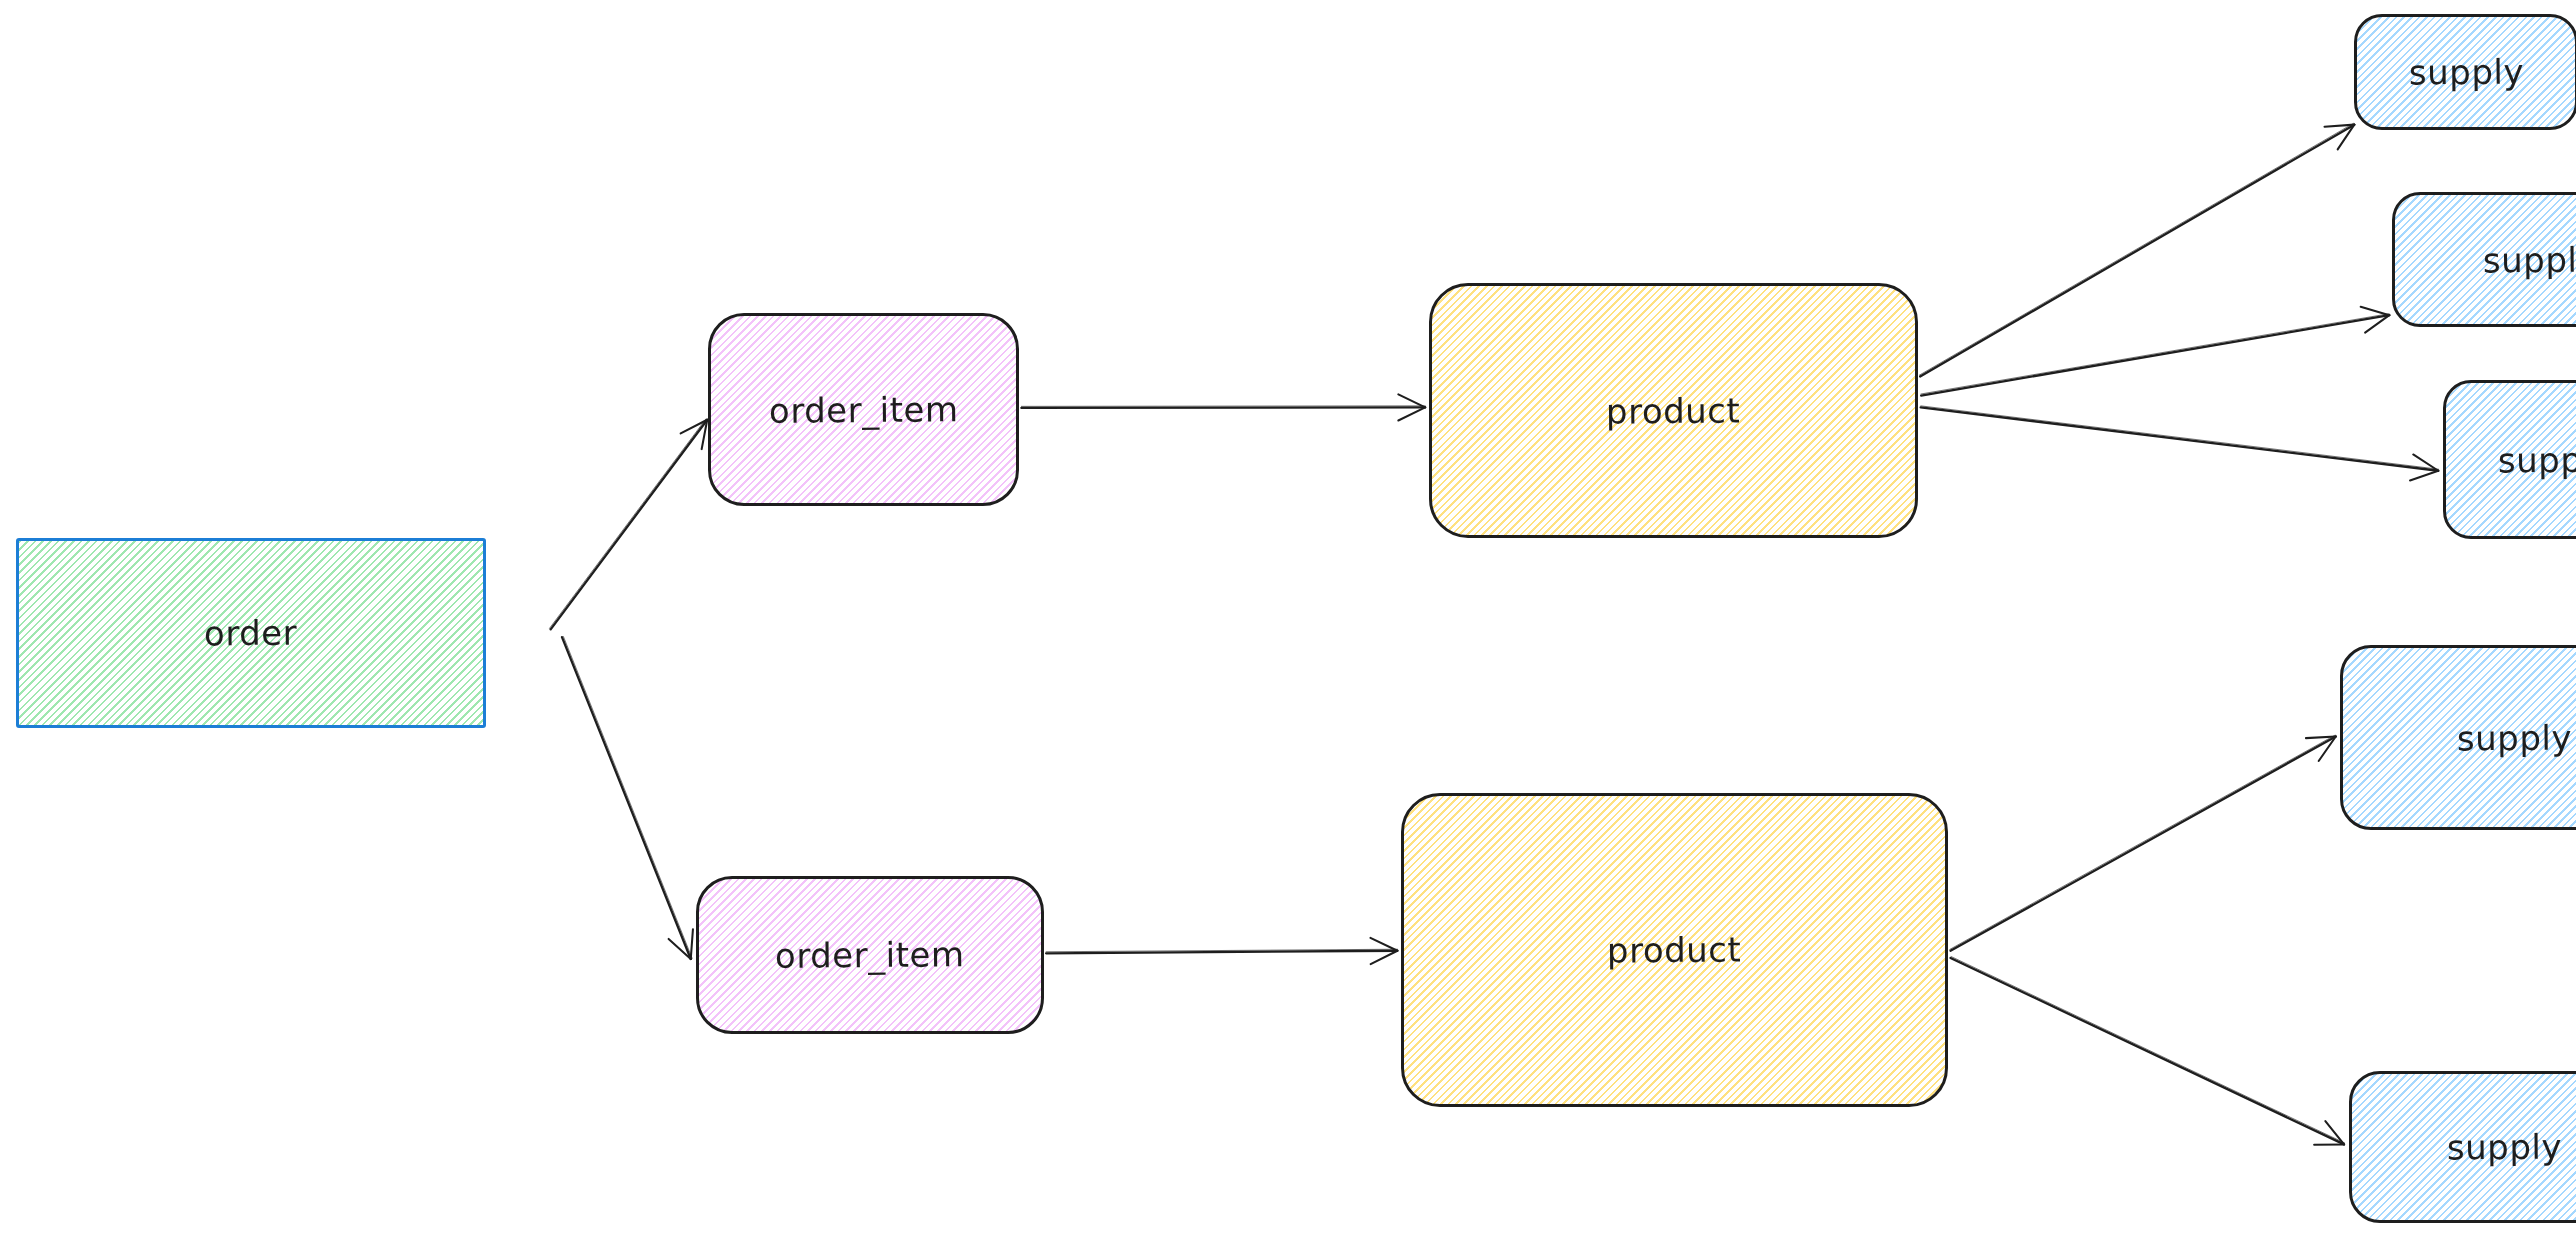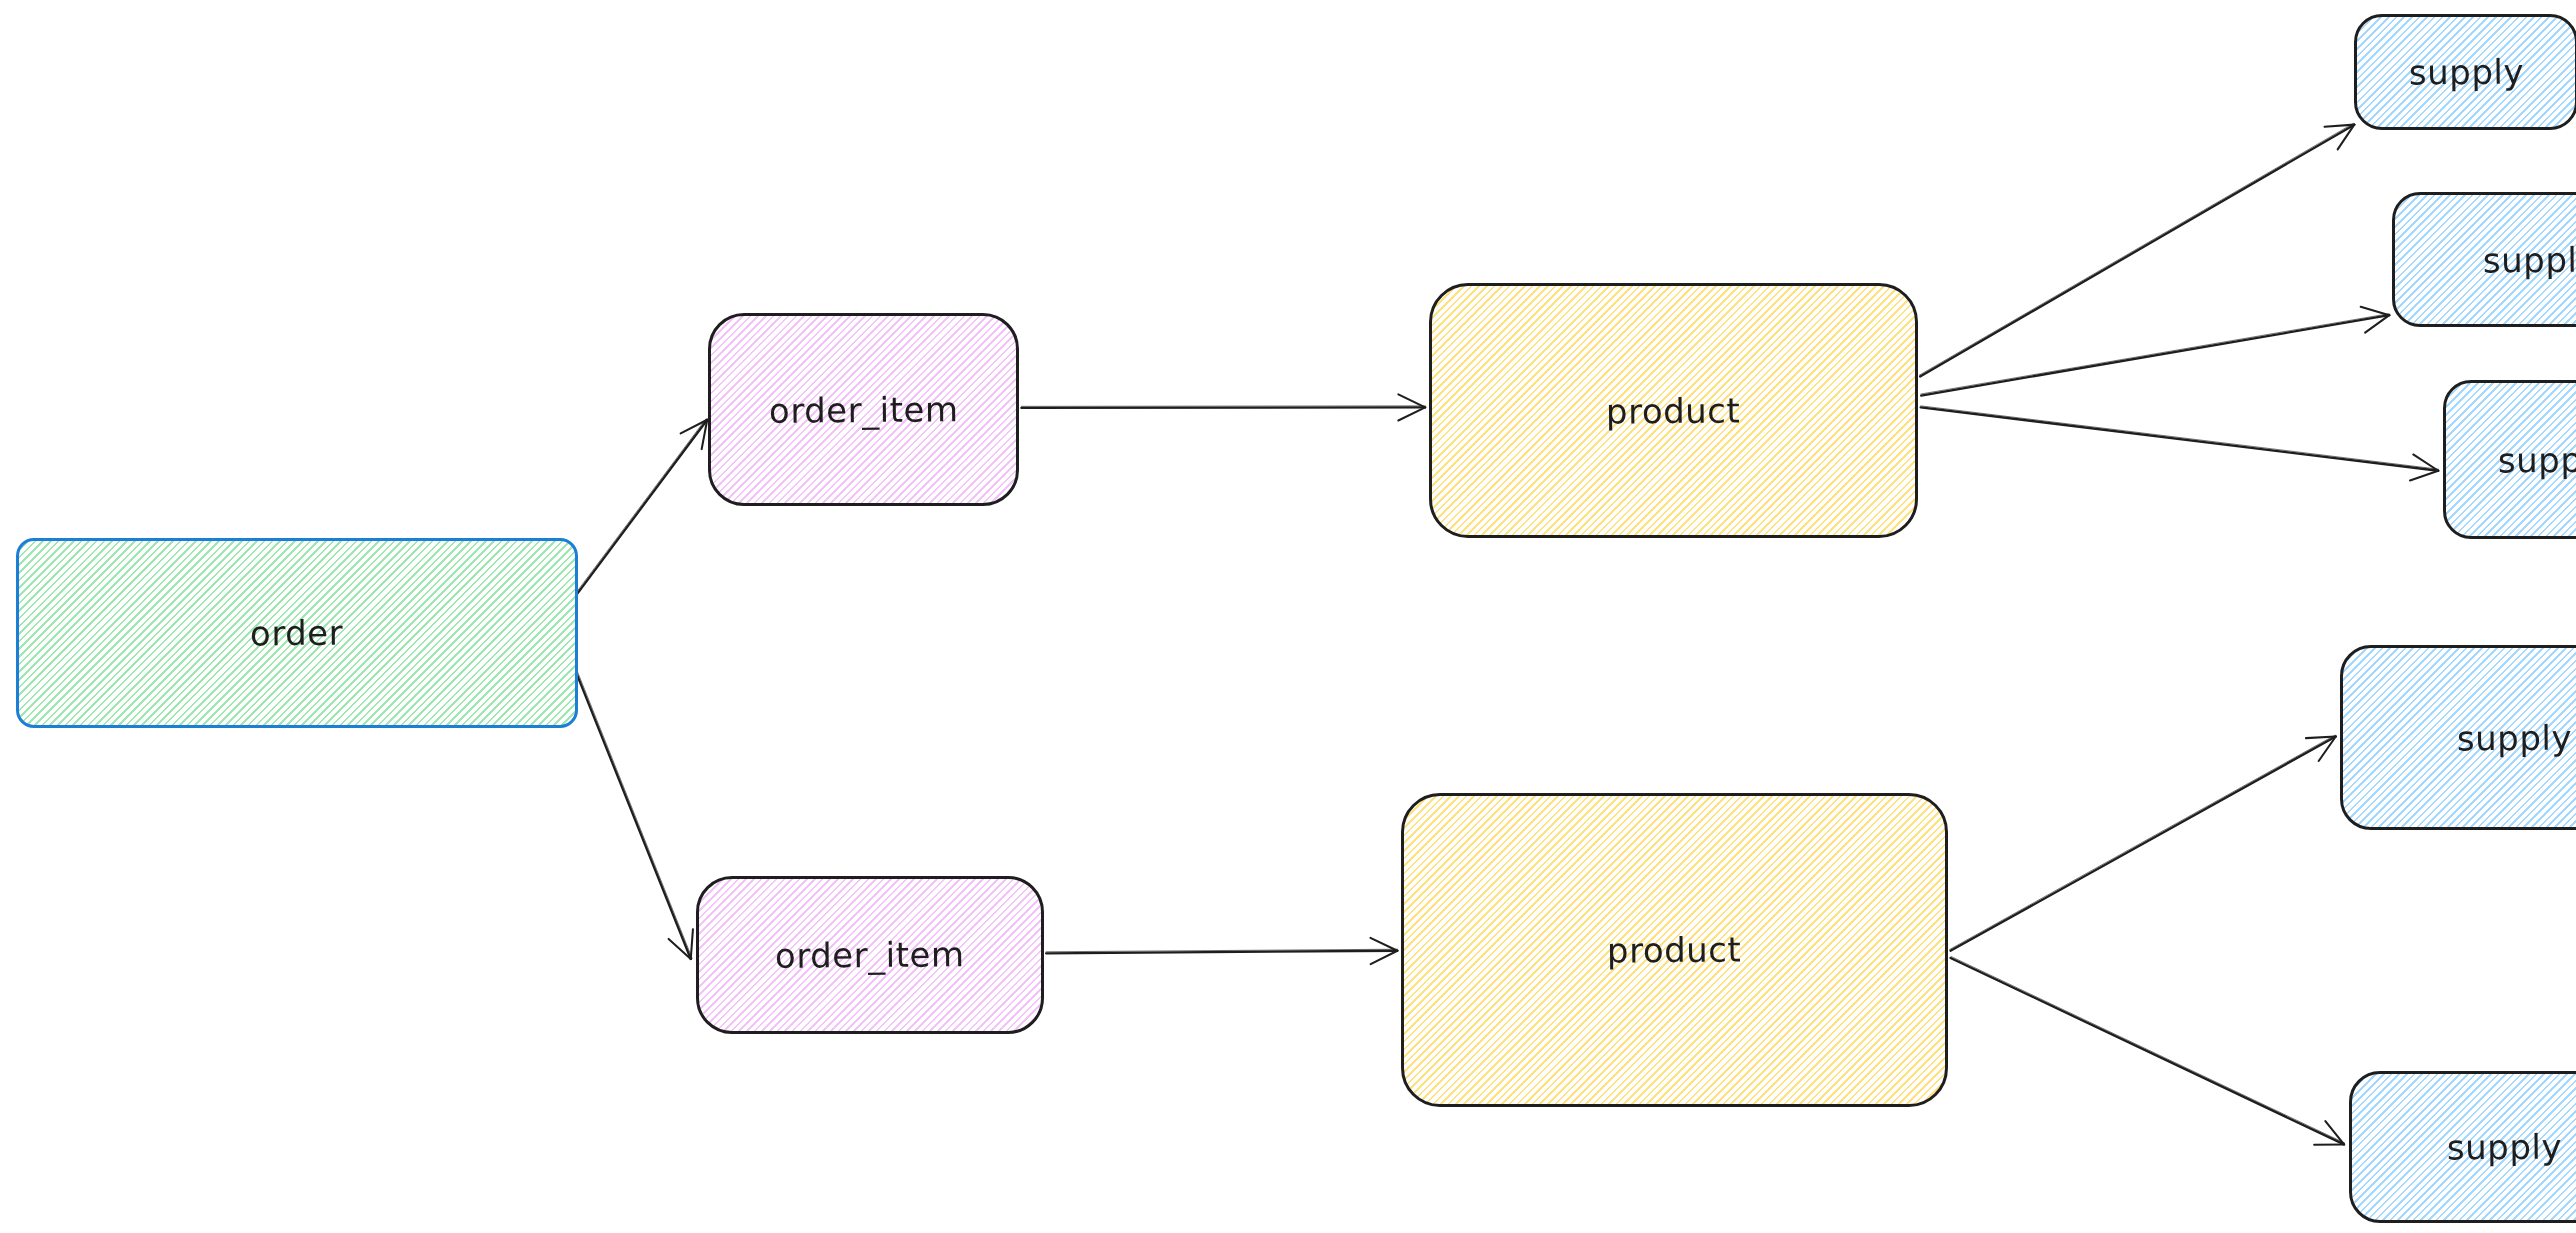--- a/index.html
+++ b/index.html
@@ -104,21 +104,21 @@
         <line x1="4534" y1="1430" x2="4476.083815079132" y2="1433.1169735661074" stroke="#1e1e1e" stroke-width="4" stroke-linecap="round"></line>
       </g>
       <g>
         <line x1="3786" y1="1860" x2="4550" y2="2222" stroke="#1e1e1e" stroke-width="4.5" stroke-linecap="round"></line>
         <line x1="3787.284564102434" y1="1857.2889310103324" x2="4551.284564102434" y2="2219.2889310103324" stroke="#1e1e1e" stroke-width="1.6" stroke-linecap="round" opacity="0.75"></line>
         <line x1="4550" y1="2222" x2="4492.003702222598" y2="2222.6553198569045" stroke="#1e1e1e" stroke-width="4" stroke-linecap="round"></line>
         <line x1="4550" y1="2222" x2="4513.777514652646" y2="2176.701748871941" stroke="#1e1e1e" stroke-width="4" stroke-linecap="round"></line>
       </g>
     </svg>
   <div class="nodes-layer">
-      <div class="node" style="left: 15.5px; top: 538px; width: 562px; height: 190px; border: 3.6px solid rgb(28, 126, 214); border-radius: 18px; background-image: repeating-linear-gradient(135deg, rgb(159, 231, 176) 0px, rgb(159, 231, 176) 1.8px, transparent 1.8px, transparent 5.4px);">
+      <div class="node" style="left: 15.5px; top: 538px; width: 470px; height: 190px; border: 3.6px solid rgb(28, 126, 214); border-radius: 3px; background-image: repeating-linear-gradient(135deg, rgb(159, 231, 176) 0px, rgb(159, 231, 176) 1.8px, transparent 1.8px, transparent 5.4px);">
         <span class="node-label">order</span>
       </div>
       <div class="node" style="left: 708px; top: 313px; width: 311px; height: 193px; border: 3.1px solid rgb(30, 30, 30); border-radius: 36px; background-image: repeating-linear-gradient(135deg, rgb(243, 195, 250) 0px, rgb(243, 195, 250) 1.8px, transparent 1.8px, transparent 5.4px);">
         <span class="node-label">order_item</span>
       </div>
       <div class="node" style="left: 696px; top: 876px; width: 348px; height: 158px; border: 3.1px solid rgb(30, 30, 30); border-radius: 36px; background-image: repeating-linear-gradient(135deg, rgb(243, 195, 250) 0px, rgb(243, 195, 250) 1.8px, transparent 1.8px, transparent 5.4px);">
         <span class="node-label">order_item</span>
       </div>
       <div class="node" style="left: 1429px; top: 283px; width: 489px; height: 255px; border: 3.1px solid rgb(30, 30, 30); border-radius: 39px; background-image: repeating-linear-gradient(135deg, rgb(255, 225, 128) 0px, rgb(255, 225, 128) 1.8px, transparent 1.8px, transparent 5.4px);">
         <span class="node-label">product</span>

